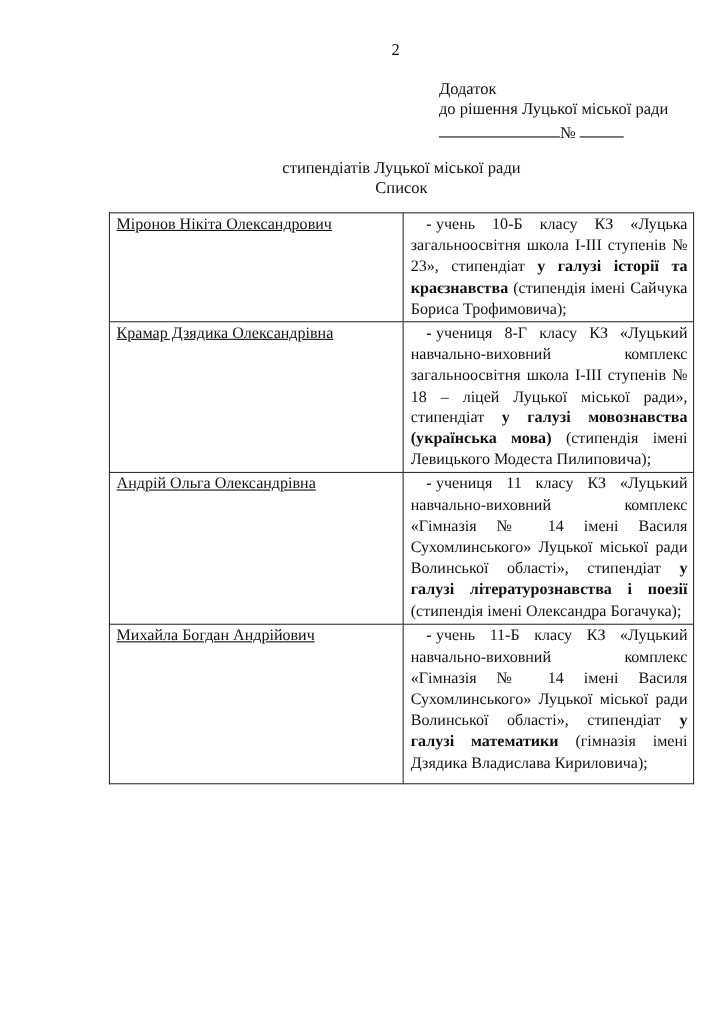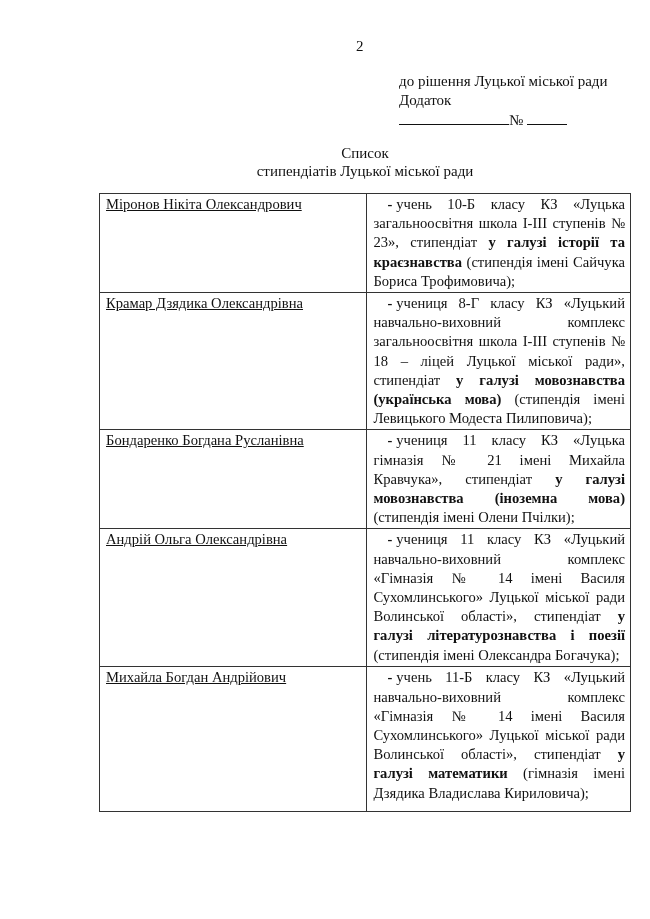--- a/index.html
+++ b/index.html
@@ -37,46 +37,42 @@
   td.desc { width: 252px; text-align: justify; padding-left: 6px; padding-right: 4px; }
   .dash { font-weight: bold; display: inline-block; margin-left: 14px; margin-right: 4px; }
   b { font-weight: bold; }
 </style>
 </head>
 <body>
 
 <div class="page-num">2</div>
 
 <div class="appendix">
+  <span class="line">Додаток</span>
   <span class="line">до рішення Луцької міської ради</span>
-  <span class="line">Додаток</span>
   <span class="line">
     <span class="blank" style="width:110px;"></span><span>№</span>
     <span class="blank" style="width:40px;"></span>
   </span>
 </div>
 
 <div class="title-block">
+  <div>стипендіатів Луцької міської ради</div>
   <div>Список</div>
-  <div>стипендіатів Луцької міської ради</div>
 </div>
 
 <table class="list">
   <tbody>
     <tr style="height:90px;">
       <td class="name">Міронов Нікіта Олександрович</td>
       <td class="desc"><span class="dash">-</span><span>учень 10-Б класу КЗ «Луцька загальноосвітня школа І-ІІІ ступенів № 23», стипендіат </span><b>у галузі історії та краєзнавства</b><span> (стипендія імені Сайчука Бориса Трофимовича);</span></td>
     </tr>
     <tr style="height:120px;">
       <td class="name">Крамар Дзядика Олександрівна</td>
       <td class="desc"><span class="dash">-</span><span>учениця 8-Г класу КЗ «Луцький навчально-виховний комплекс загальноосвітня школа І-ІІІ ступенів № 18 – ліцей Луцької міської ради», стипендіат </span><b>у галузі мовознавства (українська мова)</b><span> (стипендія імені Левицького Модеста Пилиповича);</span></td>
-    </tr>
-    <tr style="height:90px;">
-      <td class="name">Бондаренко Богдана Русланівна</td>
-      <td class="desc"><span class="dash">-</span><span>учениця 11 класу КЗ «Луцька гімназія № 21 імені Михайла Кравчука», стипендіат </span><b>у галузі мовознавства (іноземна мова)</b><span> (стипендія імені Олени Пчілки);</span></td>
     </tr>
     <tr style="height:138px;">
       <td class="name">Андрій Ольга Олександрівна</td>
       <td class="desc"><span class="dash">-</span><span>учениця 11 класу КЗ «Луцький навчально-виховний комплекс «Гімназія № 14 імені Василя Сухомлинського» Луцької міської ради Волинської області», стипендіат </span><b>у галузі літературознавства і поезії</b><span> (стипендія імені Олександра Богачука);</span></td>
     </tr>
     <tr style="height:145px;">
       <td class="name">Михайла Богдан Андрійович</td>
       <td class="desc"><span class="dash">-</span><span>учень 11-Б класу КЗ «Луцький навчально-виховний комплекс «Гімназія № 14 імені Василя Сухомлинського» Луцької міської ради Волинської області», стипендіат </span><b>у галузі математики</b><span> (гімназія імені Дзядика Владислава Кириловича);</span></td>
     </tr>
   </tbody>

